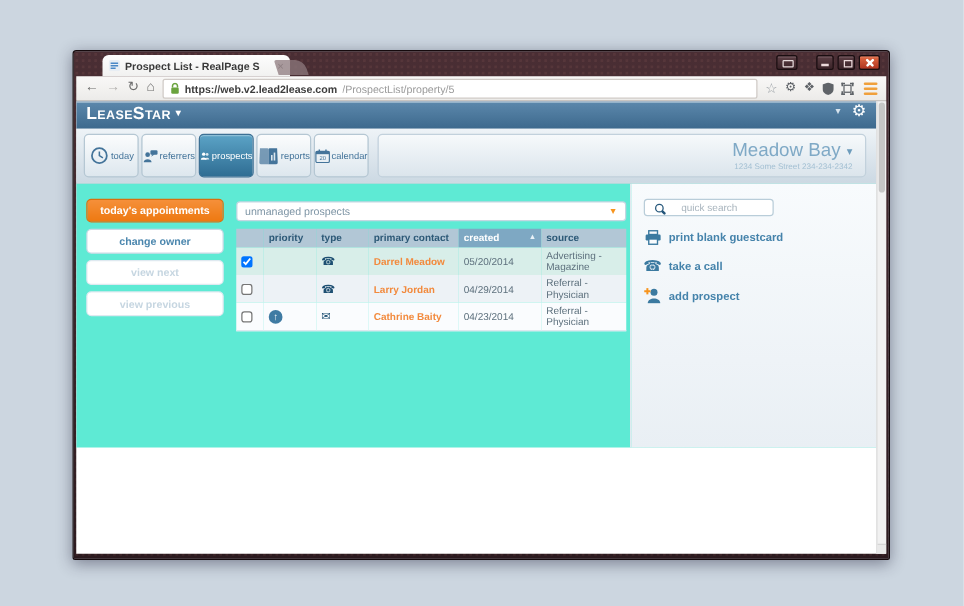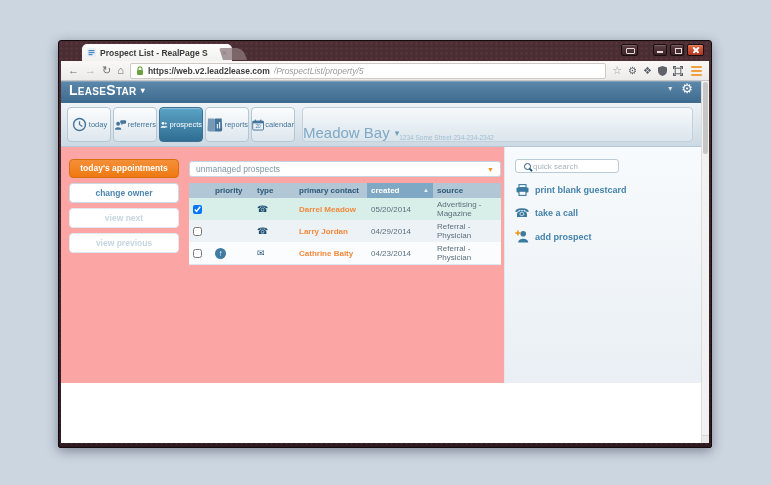--- a/index.html
+++ b/index.html
@@ -32,21 +32,21 @@
   .wb-close::before{transform:translate(-50%,-50%) rotate(45deg);}
   .wb-close::after{transform:translate(-50%,-50%) rotate(-45deg);}
   
   .toolbar{margin:0 2px;height:20px;background:linear-gradient(#f9f8f7,#ecebe9);border-bottom:1px solid #c8c4c1;
     display:flex;align-items:center;gap:6px;padding:0 7px;box-sizing:border-box;}
   .navglyph{font-size:11px;color:#6b6b6b;line-height:1;}
   .navglyph.dim{color:#b3b1af;}
   .urlbar{flex:1;height:14px;background:#fff;border:1px solid #cfcac6;border-radius:2px;display:flex;
     align-items:center;gap:4px;padding:0 5px;min-width:0;}
   .url-host{font-size:8.5px;color:#3c3c3c;font-weight:bold;white-space:nowrap;}
-  .url-path{font-size:8.5px;color:#9a9a9a;white-space:nowrap;overflow:hidden;font-style:italic;}
+  .url-path{font-size:8.5px;color:#9a9a9a;white-space:nowrap;overflow:hidden;}
   .tbicon{font-size:10px;color:#5f6368;line-height:1;}
   .star{font-size:11px;color:#9aa0a6;}
   .menu-icon{display:flex;flex-direction:column;gap:2px;margin-left:2px;}
   .menu-icon i{display:block;width:11px;height:2px;background:#f0a03c;border-radius:1px;}
   
   .viewport{margin:0 2px;height:362px;position:relative;background:#fff;overflow:hidden;}
   .scrollbar{position:absolute;right:0;top:0;bottom:0;width:8px;background:#f1f1f1;border-left:1px solid #dcdcdc;box-sizing:border-box;}
   .scroll-thumb{position:absolute;left:1px;right:1px;top:1px;height:72px;background:#c6c6c6;border-radius:3px;}
   .scroll-corner{position:absolute;left:0;right:0;bottom:0;height:8px;background:#e9e9e9;border-top:1px solid #d5d5d5;box-sizing:border-box;}
   .app{position:absolute;left:0;right:8px;top:0;bottom:0;}
@@ -64,27 +64,27 @@
   
   .subheader{height:44px;background:linear-gradient(#eef3f7,#ccd9e3);border-bottom:1px solid #b7c8d4;
     display:flex;padding:4px 8px 0 6px;box-sizing:border-box;position:relative;}
   .tabcard{width:44px;height:35px;margin-right:2px;box-sizing:border-box;border:1px solid #b5c7d3;
     background:linear-gradient(#fbfcfd,#dde7ee);border-radius:4px;display:flex;flex-direction:row;
     align-items:center;justify-content:center;gap:1px;color:#44749a;cursor:pointer;}
   .tabcard .lbl{font-size:7.5px;}
   .tabcard.active{background:linear-gradient(#5ba3c6,#2f6d93);border-color:#3c7094;color:#fff;
     box-shadow:inset 0 1px 0 rgba(255,255,255,.3);}
   .property{flex:1;height:35px;box-sizing:border-box;margin-left:5px;border:1px solid #c2d1dc;border-radius:4px;
-    background:linear-gradient(#f6f9fb,#dbe5ec);display:flex;flex-direction:row;align-items:flex-end;
-    justify-content:flex-start;padding-right:10px;cursor:pointer;}
+    background:linear-gradient(#f6f9fb,#dbe5ec);display:flex;flex-direction:column;align-items:flex-end;
+    justify-content:center;padding-right:10px;cursor:pointer;}
   .prop-name{font-size:15px;color:#7fa9c6;display:flex;align-items:center;gap:5px;}
   .prop-name .caret{font-size:9px;color:#6d9cbc;}
   .prop-addr{font-size:6.5px;color:#a2bfd2;margin-top:1px;}
   
-  .main{position:relative;height:236px;background:#fca5a5;}
+  .main{position:relative;height:211px;background:#5eead4;}
   .col-left{position:absolute;left:8px;top:12px;width:110px;display:flex;flex-direction:column;gap:5px;}
   .btn{box-sizing:border-box;border-radius:4px;text-align:center;font-size:8.5px;font-weight:bold;cursor:pointer;}
   .btn-appts{background:linear-gradient(#f5903a,#ee7911);border:1px solid #da6f0d;color:#fff;padding:3px 2px;line-height:1.3;}
   .btn-plain{background:#fff;border:1px solid #c9dae5;color:#4c87ae;padding:4px 2px;}
   .btn-disabled{background:#fff;border:1px solid #dfe9f0;color:#c6d6e1;padding:4px 2px;cursor:default;}
   .col-center{position:absolute;left:128px;top:14px;width:312px;}
   .dropdown{height:16px;box-sizing:border-box;border:1px solid #c5d6e1;border-radius:3px;background:#fff;
     display:flex;align-items:center;justify-content:space-between;padding:0 6px;cursor:pointer;}
   .dropdown .val{font-size:8.5px;color:#7e95a5;}
   .dropdown .caret{font-size:7px;color:#f7941d;}
@@ -99,21 +99,21 @@
   td.c-contact a{color:#f28a3d;text-decoration:none;font-weight:bold;}
   .type-glyph{color:#1d4f72;font-size:9px;line-height:1;}
   .cb{width:9px;height:9px;margin:0;vertical-align:middle;}
   .prio{display:inline-block;width:11px;height:11px;border-radius:50%;background:#3f7ba3;color:#fff;
     font-size:8px;line-height:11px;text-align:center;font-weight:bold;}
   .w-cb{width:22px;} .w-prio{width:42px;} .w-type{width:42px;} .w-contact{width:72px;} .w-created{width:66px;}
   
   .col-right{position:absolute;left:443px;right:0;top:0;bottom:0;background:linear-gradient(#f8fbfd,#e9eff4);
     border-left:1px solid #e0e9ef;padding:12px 0 0 10px;box-sizing:border-box;}
   .search{width:104px;height:14px;box-sizing:border-box;border:1px solid #b9cdd9;border-radius:3px;background:#fff;
-    display:flex;align-items:center;gap:0;padding:0 8px;}
+    display:flex;align-items:center;gap:12px;padding:0 8px;}
   .mag{width:5px;height:5px;border:1.6px solid #24567a;border-radius:50%;position:relative;flex:none;}
   .mag::after{content:"";position:absolute;width:4px;height:1.6px;background:#24567a;transform:rotate(45deg);right:-3px;bottom:-2px;border-radius:1px;}
   .search input{border:none;outline:none;flex:1;min-width:0;font-size:8px;color:#5d707d;font-family:"Liberation Sans",sans-serif;background:transparent;}
   .search input::placeholder{color:#a8b4bd;}
   .action{display:flex;align-items:center;gap:6px;margin-top:11px;cursor:pointer;}
   .action .alabel{font-size:9px;font-weight:bold;color:#4583ab;}
   .aicon{color:#3b7aa0;display:flex;align-items:center;justify-content:center;width:14px;}
   .aicon .glyph{font-size:12px;line-height:1;}
 </style>
 </head>

